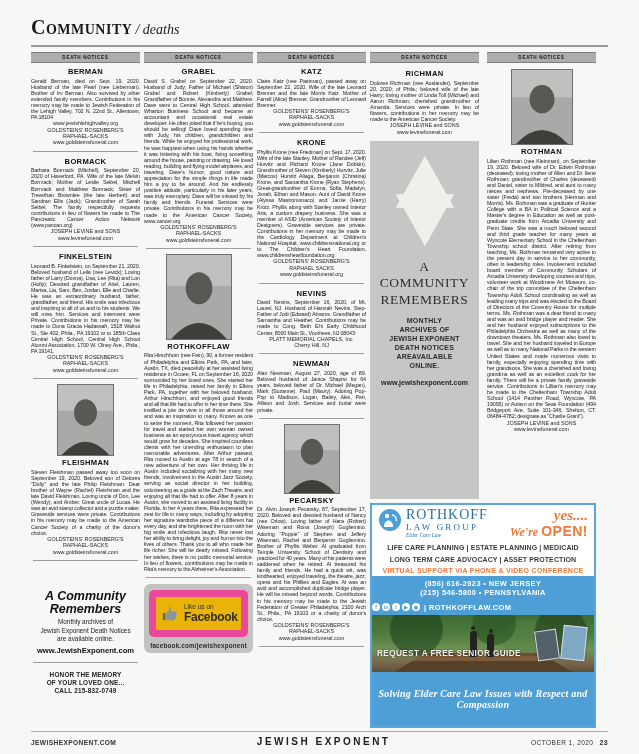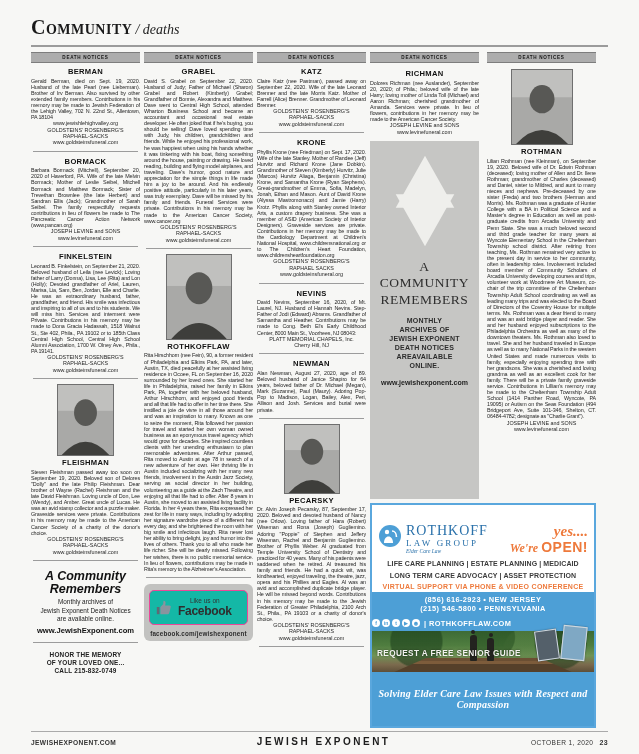--- a/index.html
+++ b/index.html
@@ -37,44 +37,44 @@
   .ncent { font-size:5.4px; line-height:6.4px; text-align:center; color:#262626; }
   
   .photo { margin:2px auto 2px; border:1px solid #6f6f6f; background:#a8a8a8; overflow:hidden; }
   .photo svg { display:block; width:100%; height:100%; }
   [data-name="fleishman-portrait-photo"] { width:57px; height:72px; }
   [data-name="hirschhorn-portrait-photo"] { width:66px; height:86px; }
   [data-name="pecarsky-portrait-photo"] { width:56px; height:70px; }
   [data-name="rothman-portrait-photo"] { width:62px; height:76px; }
   
   .ad-cr1 { text-align:center; padding:4px 2px 2px; }
-  .cr1-title { font-size:12.5px; font-weight:bold; font-style:italic; line-height:13.5px; color:#111; }
+  .cr1-title { font-size:12.5px; font-weight:bold; font-style:italic; line-height:13.5px; color:#111;margin-top:20px; }
   .cr1-line { font-size:6.4px; line-height:7.6px; margin-top:1px; color:#222; }
   .cr1-url { font-size:7.6px; font-weight:bold; margin-top:3px; color:#111; }
   .ad-honor { text-align:center; padding:3px 0; }
   .honor-line { font-size:6.4px; font-weight:bold; line-height:8px; color:#222; letter-spacing:0.2px; }
   
   .ad-fb { background:#c2c2c0; border-radius:6px; padding:6px 5px 4px; margin-top:6px; }
-  .fb-inner { background:#14b8a6; border:1px solid #ec4899; border-radius:5px; display:flex; align-items:center; gap:5px; padding:6px 5px;text-align:center; }
+  .fb-inner { background:#eab308; border:7px solid #ec4899; border-radius:5px; display:flex; align-items:center; gap:5px; padding:6px 5px; }
   .fb-thumb svg { display:block; }
   .fb-small { font-size:6.5px; color:#333; }
   .fb-big { font-size:12px; font-weight:bold; color:#2e2e2e; letter-spacing:-0.3px; }
   .fb-url { font-size:6.3px; font-weight:bold; color:#2e2e2e; text-align:center; margin-top:5px; letter-spacing:0.2px; }
   
   .ad-mem { text-align:center; padding:4px 0 3px; }
   .mem-line { font-size:7.4px; color:#222; line-height:8.6px; letter-spacing:0.3px; }
   
   .ad-star { background:#c6c6c4; flex:1; margin-top:6px; text-align:center; padding:8px 6px; display:flex; flex-direction:column; align-items:center; }
   .star-svg { width:92px; height:104px; }
   .star-title { font-family:"Liberation Serif", serif; font-size:13.5px; line-height:16.5px; color:#2e2e2e; letter-spacing:0.5px; margin-top:6px; }
   .star-body { font-size:7px; font-weight:bold; line-height:9px; color:#2c2c2c; margin-top:8px; letter-spacing:0.2px; }
   .star-url { font-size:7px; font-weight:bold; color:#1e1e1e; margin-top:9px; }
   
   .rothkoff { height:225px; margin-top:4px; border:2px solid #5aa7dd; background:#fff; display:flex; flex-direction:column; overflow:hidden; }
-  .rk-top { padding:19px 6px 2px; }
+  .rk-top { padding:3px 6px 2px; }
   .rk-logo-row { display:flex; align-items:flex-start; }
   .rk-logo-icon { width:24px; height:24px; margin-right:4px; flex:0 0 auto; }
   .rk-brand1 { font-family:"Liberation Serif", serif; font-size:14px; color:#2a71aa; letter-spacing:1px; line-height:14px; }
   .rk-brand2 { font-family:"Liberation Serif", serif; font-size:9px; color:#2a71aa; letter-spacing:2.2px; line-height:10px; }
   .rk-tagline { font-family:"Liberation Serif", serif; font-style:italic; font-size:5.5px; color:#2a71aa; }
   .rk-open { margin-left:auto; text-align:right; padding-top:1px; }
   .rk-yes { font-family:"Liberation Serif", serif; font-style:italic; font-weight:bold; font-size:15px; color:#ee7a3c; line-height:13px; }
   .rk-open2 { font-size:12px; color:#ee7a3c; line-height:18px; }
   .rk-open2 .were { font-family:"Liberation Serif", serif; font-style:italic; font-weight:bold; }
   .rk-open2 .open { font-weight:bold; font-size:14px; letter-spacing:0.5px; }

